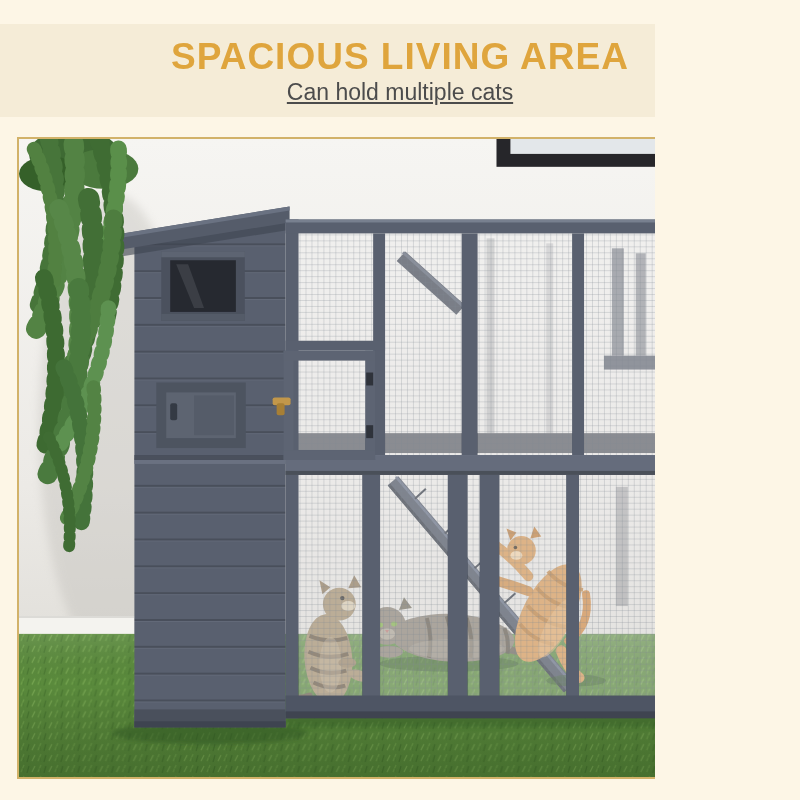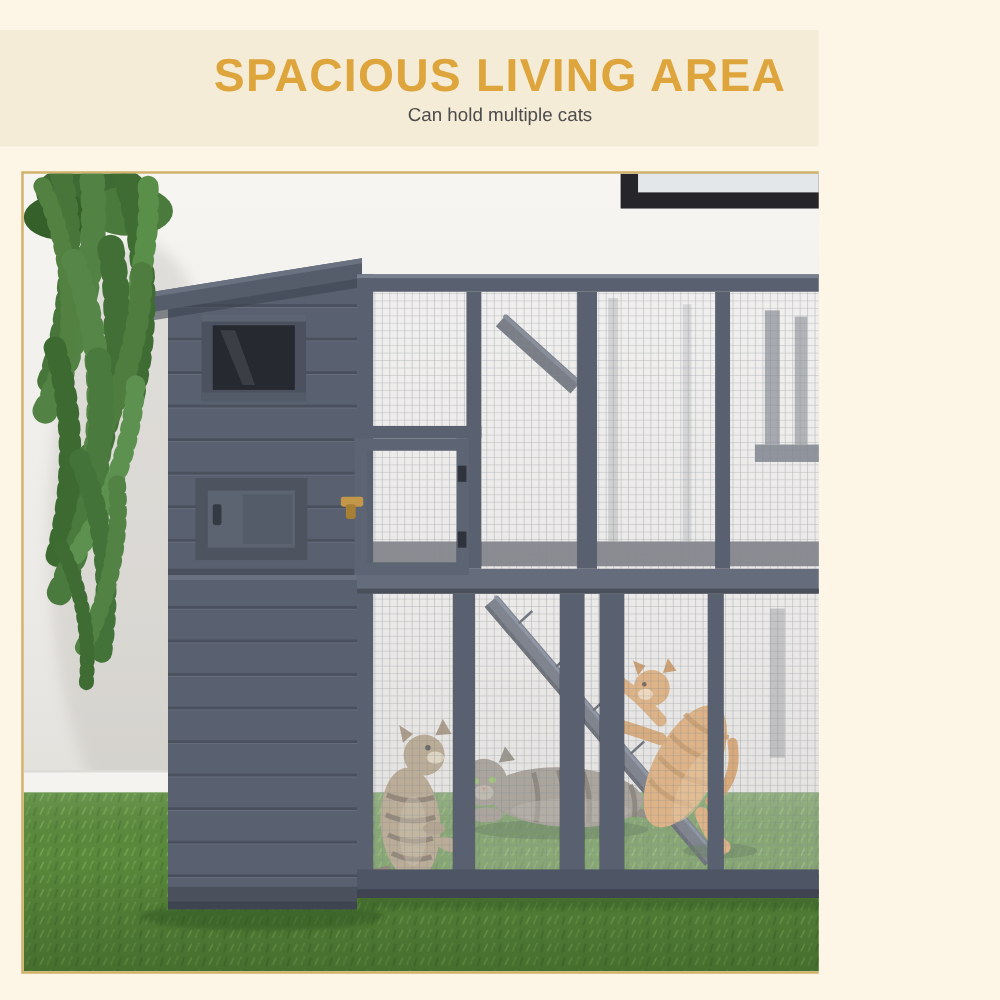--- a/index.html
+++ b/index.html
@@ -2,21 +2,21 @@
 <html style="--page-bg: #fdf6e6; --band-bg: #f5ecd7; --title: #dfa53d; --subtitle: #4c4c4c; --photo-border: #d2b269; --wall: #f3f2ef; --grass: #5a8a3c; --structure: #59606f; --picture-frame: #26262a; --latch: #c2974a; --plant: #4e7d3f; --cat-orange: #d79a57; --cat-tabby: #a5906e; --cat-gray: #8d8578;"><head>
 <meta charset="utf-8">
 <style>
   html,body{margin:0;padding:0;}
   body{font-family:"Liberation Sans",sans-serif;background:var(--page-bg,#fdf6e6);}
   .page{position:relative;width:655px;height:800px;background:var(--page-bg,#fdf6e6);overflow:hidden;}
   .title-band{position:absolute;top:24px;left:0;width:800px;height:93px;
     background:var(--band-bg,#f5ecd7);display:flex;flex-direction:column;
     align-items:center;justify-content:center;gap:6px;}
   .title{font-size:37px;font-weight:bold;letter-spacing:1px;color:var(--title,#dfa53d);line-height:1;}
-  .subtitle{font-size:15px;color:var(--subtitle,#4c4c4c);line-height:1;}
+  .subtitle{font-size:23px;color:var(--subtitle,#4c4c4c);line-height:1;text-decoration:underline;}
   .photo{position:absolute;left:17px;top:137px;width:766px;height:642px;
     border:2px solid var(--photo-border,#d2b269);box-sizing:border-box;background:#f0efec;}
   .photo svg{display:block;width:100%;height:100%;}
 </style>
 </head>
 <body>
 
 <div class="page">
 
   <div class="title-band">

